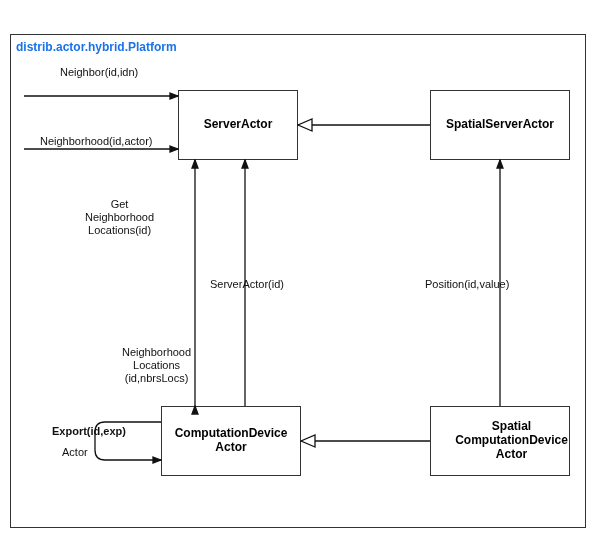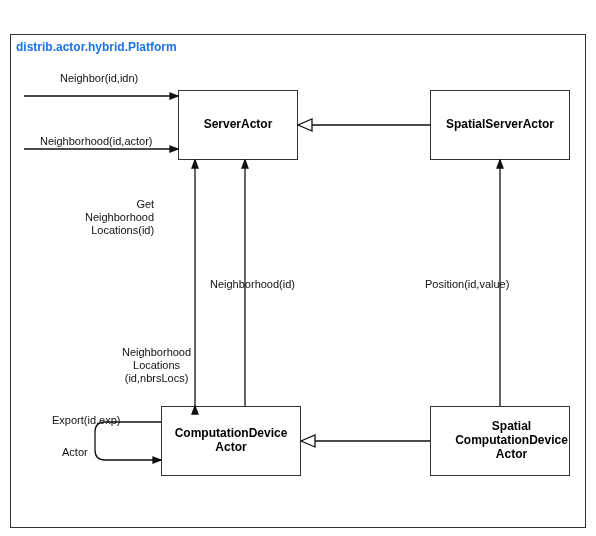--- a/index.html
+++ b/index.html
@@ -93,37 +93,37 @@
     <span>ComputationDevice
 Actor</span>
   </div>
 
   <div class="class-box" style="left:430px; top:396px; width:140px; height:70px;padding-left:29px;">
     <span>Spatial
 ComputationDevice
 Actor</span>
   </div>
 
-  <div class="label" style="left:60px; top:62px;">Neighbor(id,idn)</div>
+  <div class="label" style="left:60px; top:56px;">Neighbor(id,idn)</div>
 
   <div class="label" style="left:40px; top:125px;">Neighborhood(id,actor)</div>
 
-  <div class="label" style="left:85px; top:188px; text-align:right;">Get
+  <div class="label" style="left:85px; top:188px; text-align:center;">Get
 Neighborhood
 Locations(id)</div>
 
-  <div class="label" style="left:210px; top:268px;">Neighborhood(id)</div>
+  <div class="label" style="left:210px; top:268px;">ServerActor(id)</div>
 
   <div class="label" style="left:122px; top:336px; text-align:center;">Neighborhood
 Locations
 (id,nbrsLocs)</div>
 
   <div class="label" style="left:425px; top:268px;">Position(id,value)</div>
 
-  <div class="label" style="left:52px; top:404px;">Export(id,exp)</div>
+  <div class="label" style="left:52px; top:415px;font-weight:bold;">Export(id,exp)</div>
 
   <div class="label" style="left:62px; top:436px;">Actor</div>
 
   <svg class="overlay" viewBox="0 0 596 536">
 
     <defs>
 
       <marker id="solidArrow" markerWidth="10" markerHeight="10" refX="9" refY="5" orient="auto" markerUnits="userSpaceOnUse">
         <path d="M1,2 L9,5 L1,8 Z" class="solid-arrow"></path>
       </marker>

